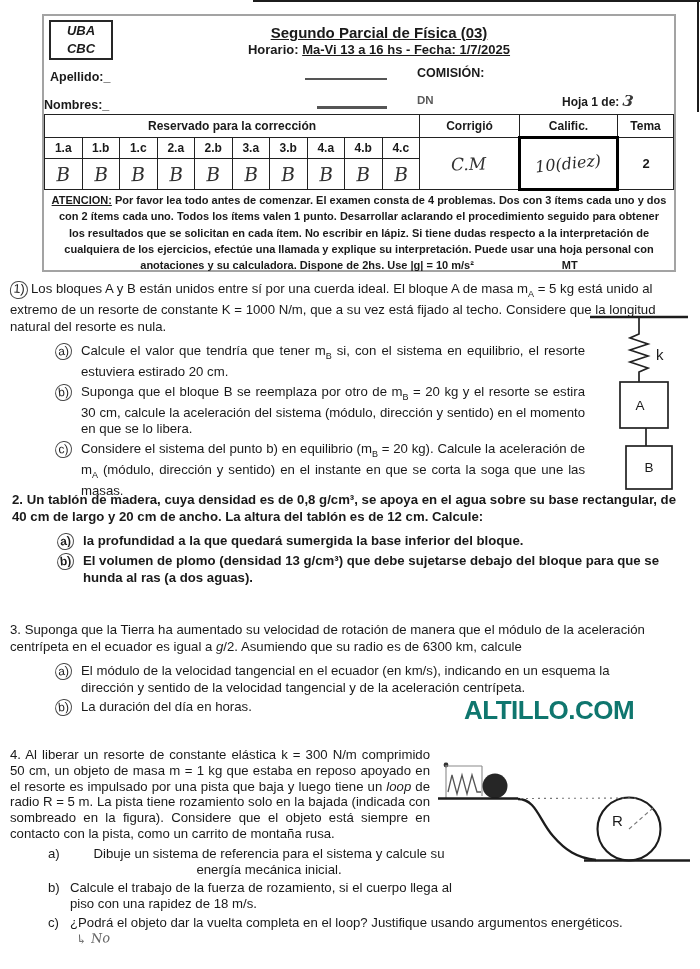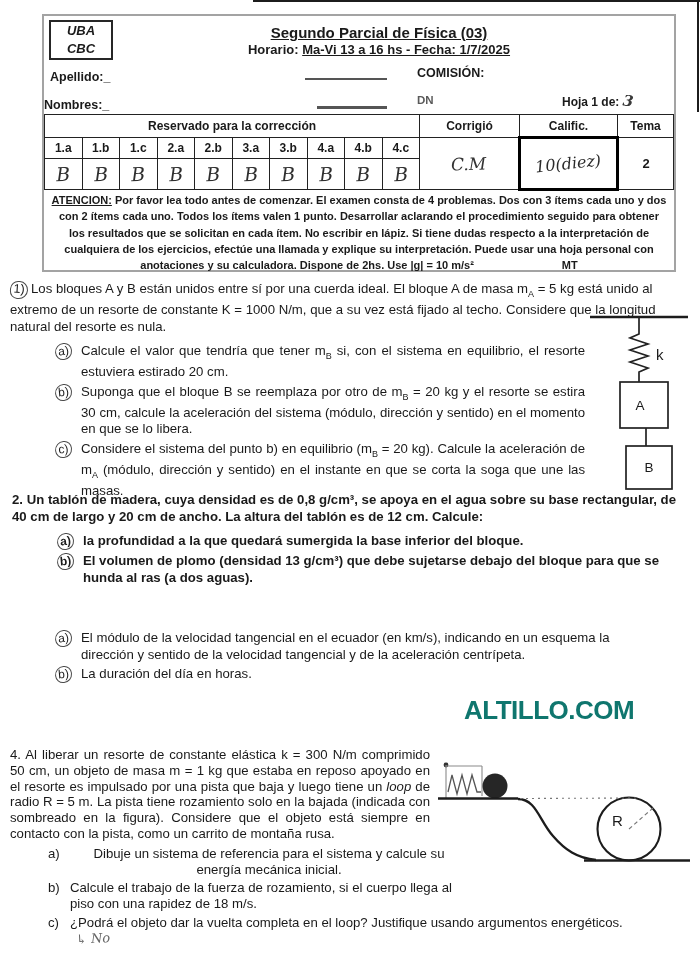--- a/index.html
+++ b/index.html
@@ -178,20 +178,21 @@
         <span class="tx" style="text-align:left;">la profundidad a la que quedará sumergida la base inferior del bloque.</span>
       </div>
       <div class="item">
         <span class="mk"><span class="circ">b)</span></span>
         <span class="tx" style="text-align:left;">El volumen de plomo (densidad 13 g/cm³) que debe sujetarse debajo del bloque para que se hunda al ras (a dos aguas).</span>
       </div>
     </div>
   </div>
 
   <div class="prob" style="left:10px;top:622px;width:660px;">
+    <p class="intro"><span>3. Suponga que la Tierra ha aumentado su velocidad de rotación de manera que el módulo de la aceleración centrípeta en el ecuador es igual a </span><span class="it">g</span><span>/2. Asumiendo que su radio es de 6300 km, calcule</span></p>
     <div class="items" style="margin-left:45px;width:580px;">
       <div class="item">
         <span class="mk"><span class="circ">a)</span></span>
         <span class="tx" style="text-align:left;">El módulo de la velocidad tangencial en el ecuador (en km/s), indicando en un esquema la dirección y sentido de la velocidad tangencial y de la aceleración centrípeta.</span>
       </div>
       <div class="item">
         <span class="mk"><span class="circ">b)</span></span>
         <span class="tx" style="text-align:left;">La duración del día en horas.</span>
       </div>
     </div>

